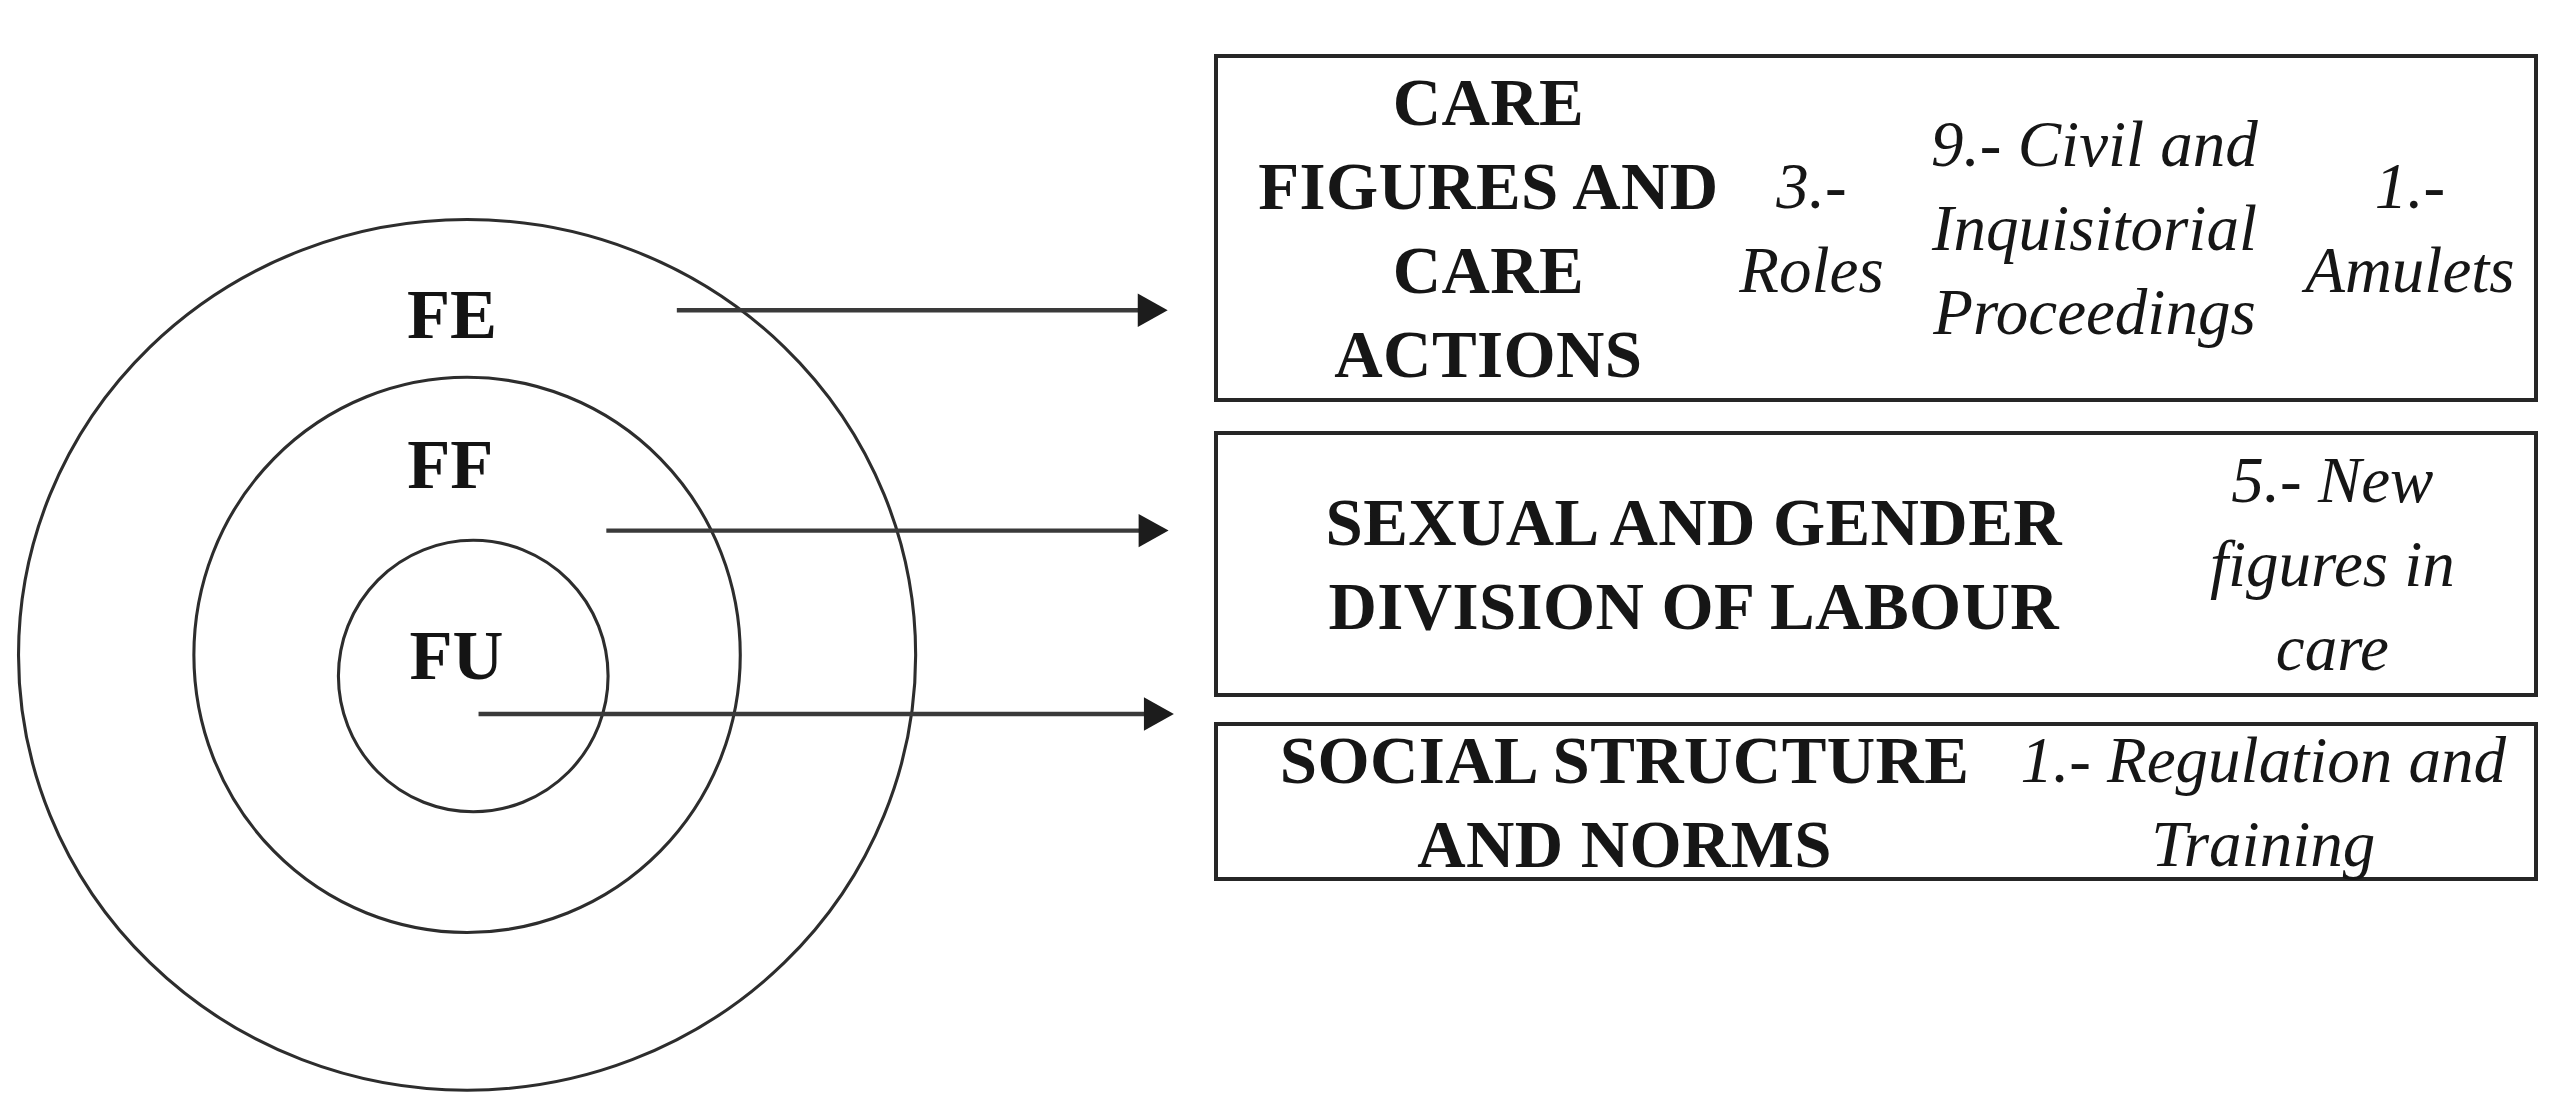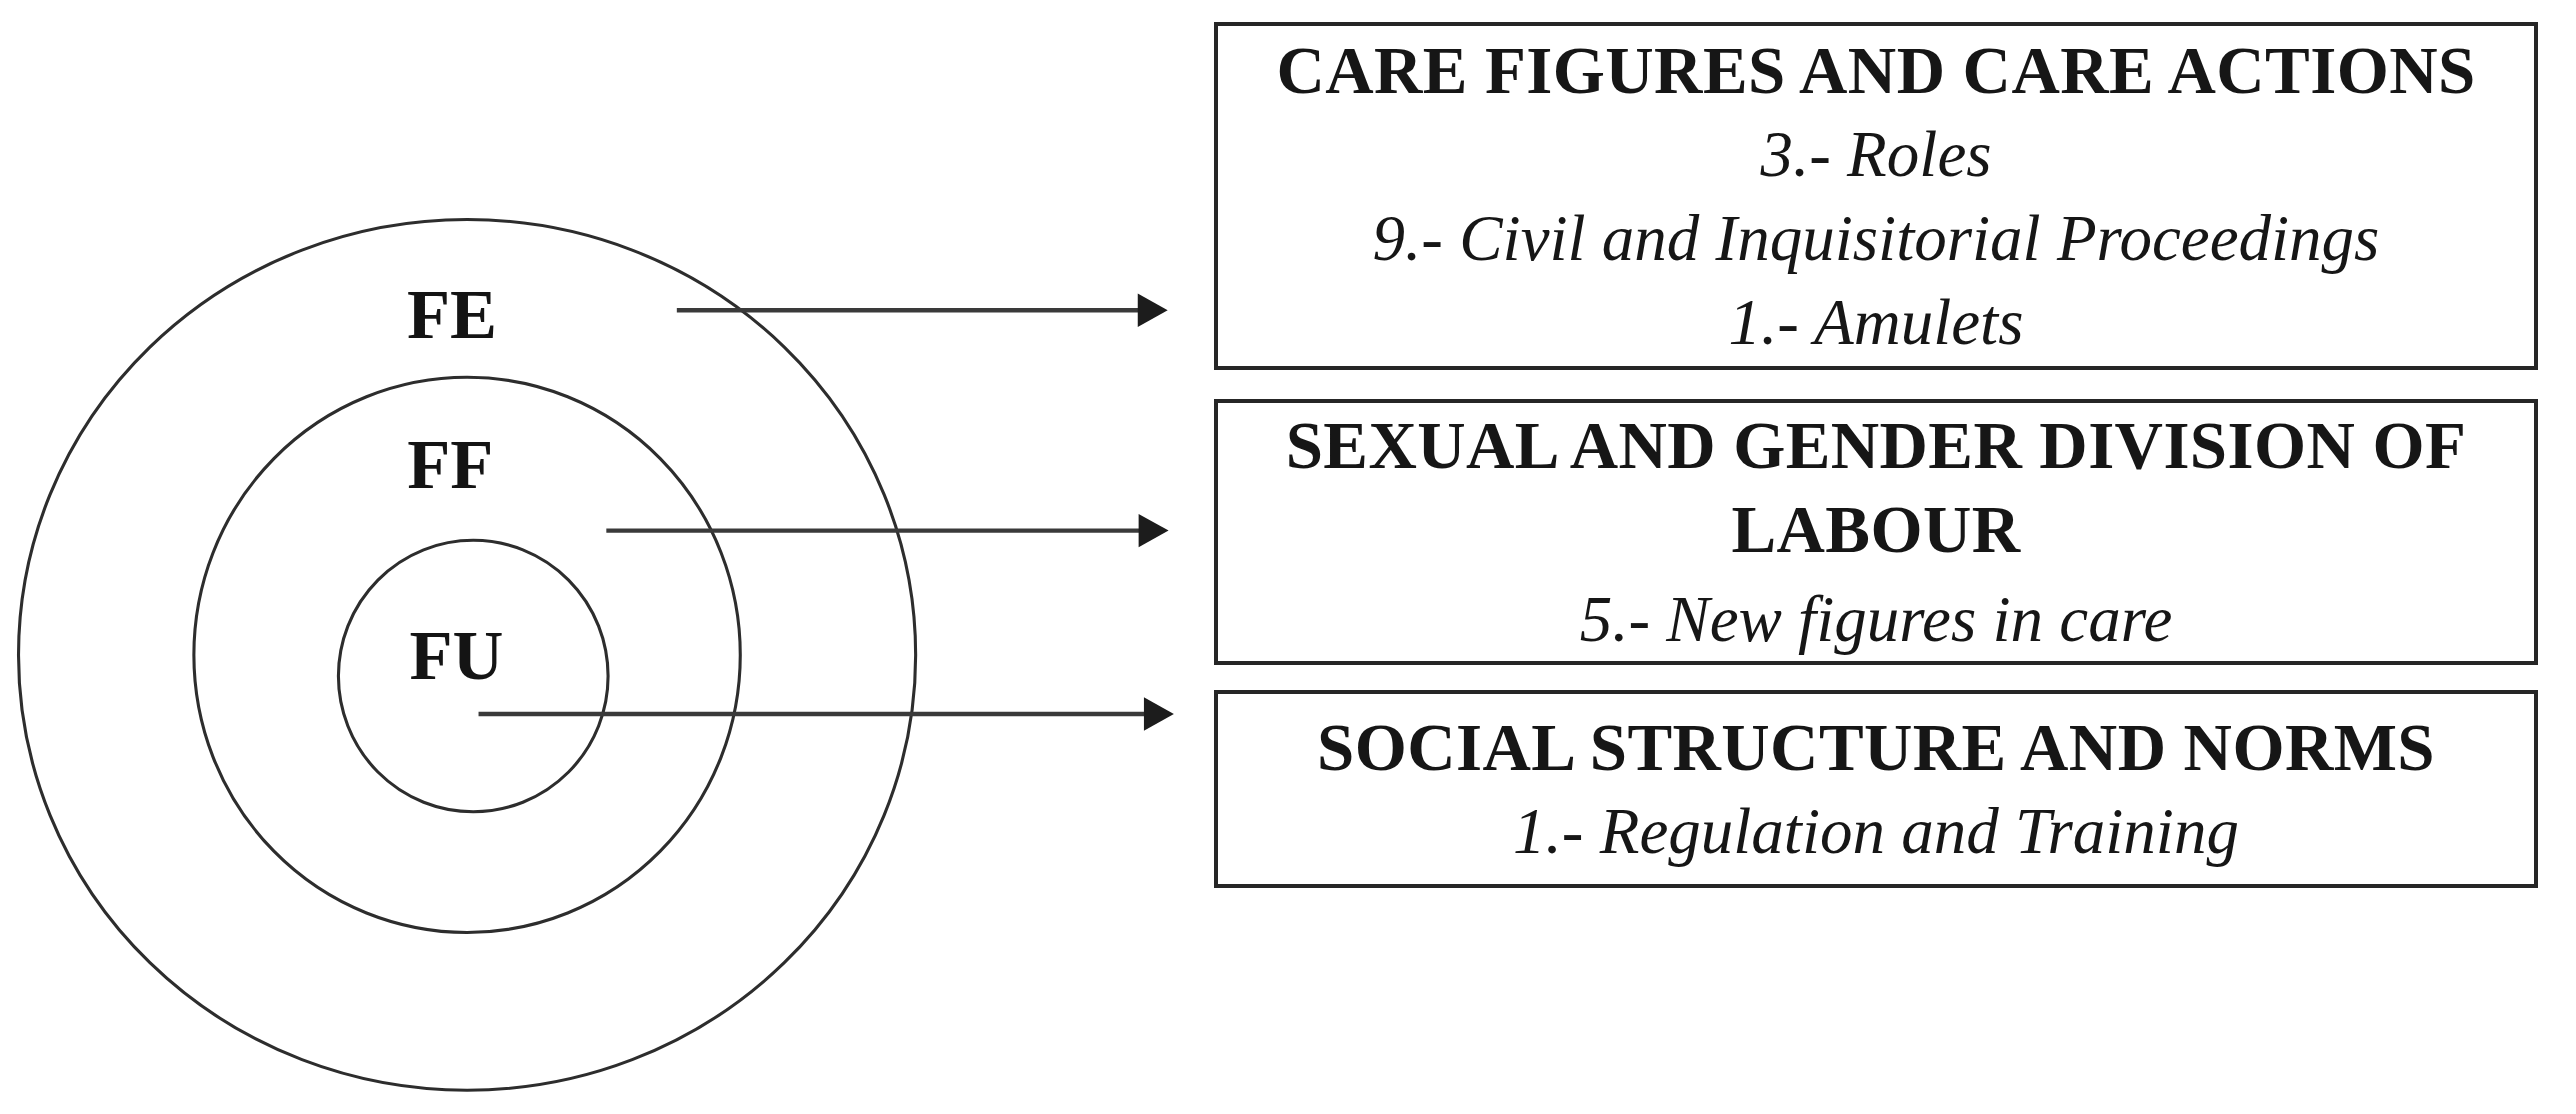--- a/index.html
+++ b/index.html
@@ -43,40 +43,41 @@
     text-anchor: middle;
   }
   .infobox {
     position: absolute;
     left: 1214px;
     width: 1324px;
     box-sizing: border-box;
     border: 4.4px solid #262626;
     background: #ffffff;
     display: flex;
-    flex-direction: column;
+    flex-direction: row;
     justify-content: center;
     align-items: center;
     text-align: center;
     padding: 0 19.4px;
+    margin-top: 32px;
   }
   .infobox .box-title {
     font-weight: bold;
     font-size: 67px;
     line-height: 84px;
     letter-spacing: 0.4px;
   }
   .infobox .box-line {
     font-size: 65px;
     line-height: 84px;
     font-style: italic;
   }
   #box-care   { top: 22px;  height: 348px; }
   #box-labour { top: 399px; height: 266px; justify-content: space-between; }
-  #box-social { top: 690px; height: 198px; }
+  #box-social { top: 690px; height: 159px; }
 </style>
 </head>
 <body>
 
 <div class="stage">
 
   <svg class="venn-svg" width="2576" height="1115" viewBox="0 0 2923 1265">
 
     <ellipse cx="530" cy="743" rx="509" ry="494"></ellipse>
     <ellipse cx="530" cy="743" rx="310" ry="315"></ellipse>

